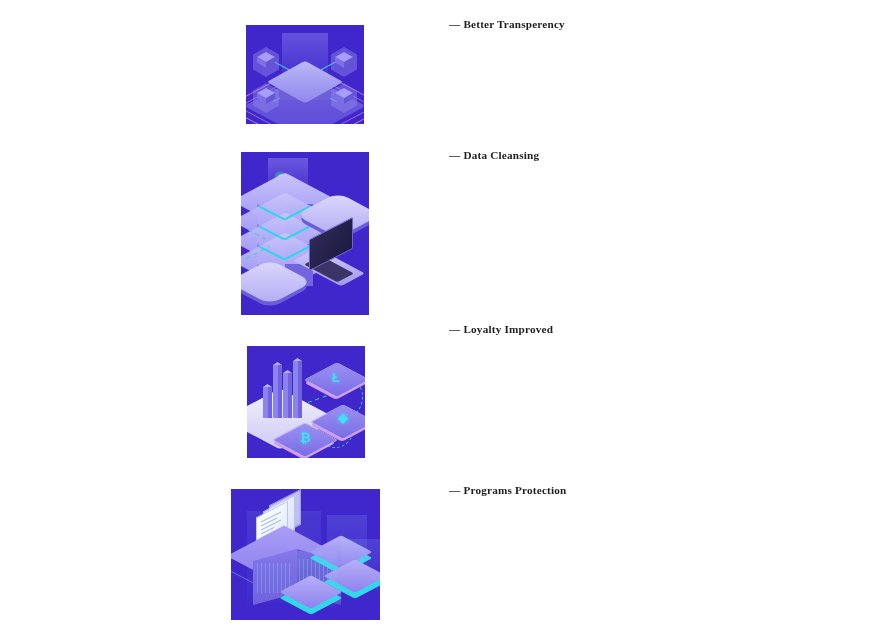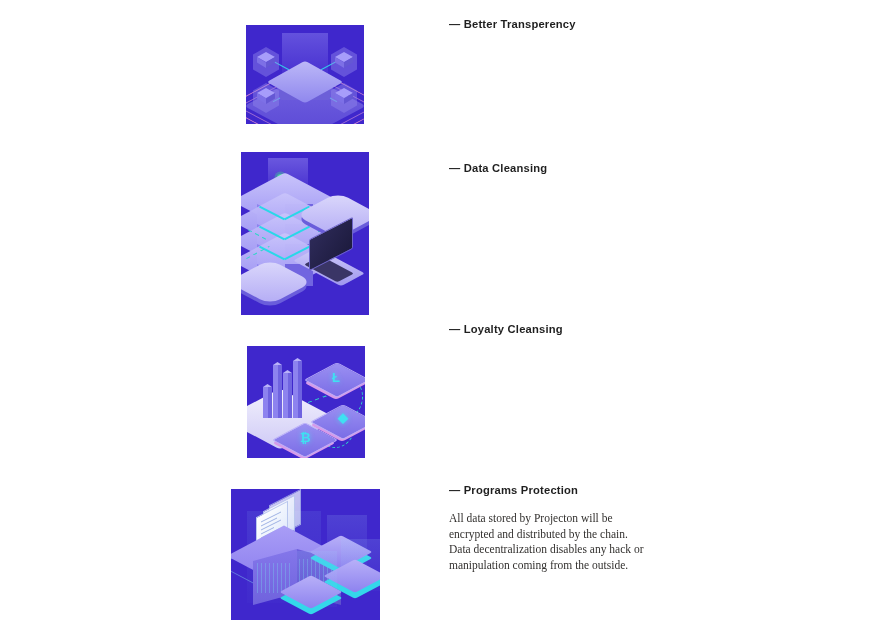--- a/index.html
+++ b/index.html
@@ -287,21 +287,21 @@
     background: linear-gradient(to bottom, rgba(160,200,250,0.16), rgba(160,200,250,0.03));
   }
 
   
   .txtcol {
     position: absolute;
     left: 449px;
     width: 200px;
   }
   .feat-title {
-    font-family: Liberation Sans, sans-serif;
+    font-family: Liberation Serif, serif;
     font-weight: 700;
     font-size: 11.2px;
     letter-spacing: .2px;
     color: #1f1f1f;
     margin: 0 0 15px 0;
     white-space: nowrap;
   }
   .feat-body {
     font-family: "Liberation Serif", "DejaVu Serif", serif;
     font-size: 11.5px;
@@ -423,21 +423,21 @@
 
         <div>
           <div class="laptop-glow" style="left:64px; top:114px;"></div>
           <div class="laptop-base" style="left:62px; top:102px;"></div>
           <div class="laptop-keys" style="left:70px; top:108px;"></div>
           <div class="laptop-screen" style="left:68px; top:76px;"></div>
         </div>
       </div>
     </div>
 
-    <div class="txtcol" style="top:17px;">
+    <div class="txtcol" style="top:4px;">
       <p class="feat-title">— Data Cleansing</p>
     </div>
   </div>
 
   <div class="feature-row" style="top:322px;height:150px;">
 
     <div class="illus" style="left:247px; top:24px; width:118px; height:112px;">
       <div class="scene">
 
         <div class="plate" style="left:2px; top:42px;"></div>
@@ -480,21 +480,21 @@
         </div>
         <div>
           <div class="coin-tile-sh" style="left:40px; top:80px;"></div>
           <div class="coin-tile" style="left:40px; top:76px;"></div>
           <span class="coin-sym" style="left:53px; top:84px;">₿</span>
         </div>
       </div>
     </div>
 
     <div class="txtcol" style="top:1px;">
-      <p class="feat-title">— Loyalty Cleansing</p>
+      <p class="feat-title">— Loyalty Improved</p>
     </div>
   </div>
 
   <div class="feature-row" style="top:478px;height:149px;">
 
     <div class="illus" style="left:231px; top:11px; width:149px; height:131px;">
       <div class="scene">
 
         <div class="blk-col" style="left:16px; top:22px; height:92px; width:74px; background:linear-gradient(to bottom, rgba(150,210,250,0.10), rgba(150,210,250,0.02));"></div>
         <div class="wireframe" style="left:18px; top:40px; width:70px; height:70px;"></div>
@@ -532,17 +532,16 @@
         <div>
           <div class="blk-col" style="left:66px; top:62px; height:56px;"></div>
           <div class="blk-cyan" style="left:63px; top:92px;"></div>
           <div class="blk-top" style="left:63px; top:86px;"></div>
         </div>
       </div>
     </div>
 
     <div class="txtcol" style="top:6px;">
       <p class="feat-title">— Programs Protection</p>
-      <p class="feat-body">All data stored by Projecton will be encrypted and distributed by the chain. Data decentralization disables any hack or manipulation coming from the outside.</p>
     </div>
   </div>
 
 </div>
 
 </body></html>

